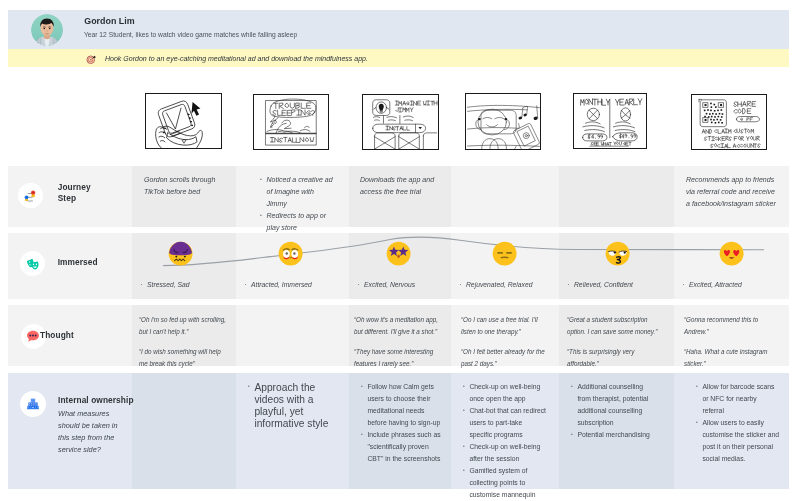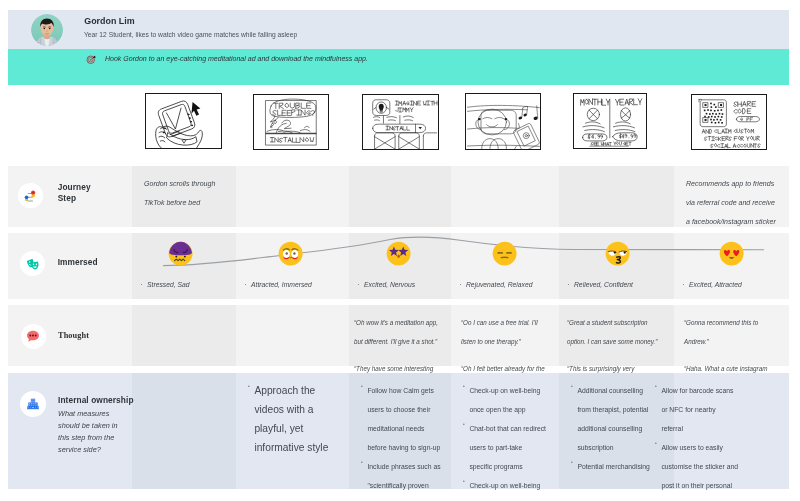--- a/index.html
+++ b/index.html
@@ -13,42 +13,42 @@
   .persona{position:absolute;left:8px;top:10px;width:781px;height:39px;
            background:#e1e7f1;}
   .avatar{position:absolute;left:23px;top:4px;width:32px;height:32px;
           border-radius:50%;overflow:hidden;}
   .persona-name{position:absolute;left:76.3px;top:6.3px;font-size:8.9px;
                 font-weight:bold;color:#2b3036;white-space:nowrap;}
   .persona-desc{position:absolute;left:76.3px;top:19.8px;font-size:7.4px;
                 color:#4a5159;white-space:nowrap;
                 transform:scaleX(.905);transform-origin:0 0;}
 
-  .goalbar{position:absolute;left:8px;top:49px;width:781px;height:36px;
-           background:#5eead4;}
+  .goalbar{position:absolute;left:8px;top:49px;width:781px;height:18px;
+           background:#fef9c3;}
   .goal-icon{position:absolute;left:77.5px;top:5.3px;width:10.5px;height:10.5px;line-height:0;}
   .goal-text{position:absolute;left:96.6px;top:5.4px;font-size:7.8px;
              font-style:italic;color:#2f3539;white-space:nowrap;
              transform:scaleX(.9);transform-origin:0 0;}
 
   
   .story{position:absolute;left:0;top:85px;width:800px;height:75px;}
   .sbox{position:absolute;background:#fff;border:1.2px solid #1a1a1a;}
 
   
   .row{position:absolute;left:8px;width:781px;}
   .cellbg{position:absolute;top:0;bottom:0;}
   .lbl-icon{position:absolute;border-radius:50%;background:#fff;}
   .lbl-title{position:absolute;font-size:8.3px;font-weight:bold;color:#2e3338;
              line-height:11.5px;letter-spacing:.1px;}
   .lbl-sub{position:absolute;font-size:7.3px;font-style:italic;color:#3d444b;
            line-height:12px;letter-spacing:.02px;}
 
   .cell{position:absolute;top:0;font-size:7.5px;color:#43494f;
-        line-height:19px;letter-spacing:0;}
+        line-height:12px;letter-spacing:0;}
   .cell.it{font-style:italic;}
   .sqz{display:block;transform-origin:0 0;}
   .cell p{margin:0 0 8.5px 0;}
   .cell ul{margin:0;padding:0;list-style:none;}
   .cell li{position:relative;padding-left:6.9px;margin:0;}
   .cell li:before{content:"\2022";position:absolute;left:0;top:0;
                   font-size:5.2px;line-height:10.4px;color:#6b7177;}
 
   
   .emoji{position:absolute;}
@@ -316,20 +316,33 @@
 <circle cx="34" cy="13" r="2.6" fill="#a6231c"></circle>
 <path d="M13 22 c-3.3 0 -6 2.7 -6 6 c0 4.5 6 10.5 6 10.5 s6 -6 6 -10.5 c0 -3.3 -2.7 -6 -6 -6 z" fill="#1a73e8"></path>
 <path d="M9.8 33.8 h6.4 l2.7 5.7 h-11.8 z" fill="#fbbc04"></path>
 <circle cx="13" cy="28" r="2.2" fill="#0b57d0"></circle>
 </svg></div>
         </div>
         <div class="lbl-title" style="left:49.7px;top:16.2px;">Journey<br>Step</div>
         <div class="cell it" style="left: 135.5px; width: 79.7872px; top: 8.2px; font-size: 7.5px;">
           <span class="sqz" style="transform:scaleX(0.94)">
             <p>Gordon scrolls through TikTok before bed</p>
+          </span>
+        </div>
+        <div class="cell it" style="left: 251.9px; width: 79.7872px; top: 8.2px; font-size: 7.5px;">
+          <span class="sqz" style="transform:scaleX(0.94)">
+            <ul>
+              <li>Noticed a creative ad of Imagine with Jimmy</li>
+              <li>Redirects to app or play store</li>
+            </ul>
+          </span>
+        </div>
+        <div class="cell it" style="left: 351.5px; width: 85.1064px; top: 8.2px; font-size: 7.5px;">
+          <span class="sqz" style="transform:scaleX(0.94)">
+            <p>Downloads the app and access the free trial</p>
           </span>
         </div>
         <div class="cell it" style="left: 677.6px; width: 100px; top: 8.2px; font-size: 7.5px;">
           <span class="sqz" style="transform:scaleX(0.94)">
             <p>Recommends app to friends via referral code and receive a facebook/instagram sticker</p>
           </span>
         </div>
       </div>
       <div class="row" style="top: 232.8px; height: 66.7px;">
         <div class="cellbg" style="left:0;width:124px;background:#f3f3f3"></div>
@@ -425,21 +438,27 @@
         <div class="cellbg" style="left:551px;width:115px;background:#ebebeb"></div>
         <div class="cellbg" style="left:666px;width:115px;background:#f3f3f3"></div>
         <div class="lbl-icon" style="left:12.5px;top:18.7px;width:25.2px;height:25.2px;">
           <div style="position:absolute;left:50%;top:50%;transform:translate(-50%,-50%);line-height:0"><svg viewBox="0 0 48 48" width="15" height="15">
 <path d="M24 7 C13.5 7 5 13.9 5 22.4 C5 26.8 7.3 30.8 11 33.6 L9 42.5 L17.6 37.2 C19.6 37.6 21.8 37.9 24 37.9 C34.5 37.9 43 31 43 22.4 C43 13.9 34.5 7 24 7 Z" fill="#fc6663"></path>
 <circle cx="15.4" cy="22.3" r="3.1" fill="#2b2355"></circle>
 <circle cx="24" cy="22.3" r="3.1" fill="#2b2355"></circle>
 <circle cx="32.6" cy="22.3" r="3.1" fill="#2b2355"></circle>
 </svg></div>
         </div>
-        <div class="lbl-title" style="left:50px;top:25px;font-family:Liberation Serif, serif;">Thought</div>
+        <div class="lbl-title" style="left:32px;top:25px;">Thought</div>
+        <div class="cell it" style="left: 131.4px; width: 103.955px; top: 8.6px; font-size: 7.1px;">
+          <span class="sqz" style="transform:scaleX(0.885)">
+            <p>“Oh i'm so fed up with scrolling, but I can't help it.”</p>
+            <p>“I do wish something will help me break this cycle”</p>
+          </span>
+        </div>
         <div class="cell it" style="left: 346.3px; width: 101.695px; top: 8.6px; font-size: 7.1px;">
           <span class="sqz" style="transform:scaleX(0.885)">
             <p>“Oh wow it's a meditation app, but different. I'll give it a shot.”</p>
             <p>“They have some interesting features I rarely see.”</p>
           </span>
         </div>
         <div class="cell it" style="left: 453.3px; width: 99.435px; top: 8.6px; font-size: 7.1px;">
           <span class="sqz" style="transform:scaleX(0.885)">
             <p>“Oo I can use a free trial. I'll listen to one therapy.”</p>
             <p>“Oh I felt better already for the past 2 days.”</p>
@@ -521,21 +540,21 @@
           </span>
         </div>
         <div class="cell" style="left: 562.5px; width: 84.9462px; top: 7.6px; font-size: 7.3px;">
           <span class="sqz" style="transform:scaleX(0.93)">
             <ul>
               <li>Additional counselling from therapist, potential additional counselling subscription</li>
               <li>Potential merchandising</li>
             </ul>
           </span>
         </div>
-        <div class="cell" style="left: 647px; width: 90.3226px; top: 7.6px; font-size: 7.3px;">
+        <div class="cell" style="left: 688px; width: 90.3226px; top: 7.6px; font-size: 7.3px;">
           <span class="sqz" style="transform:scaleX(0.93)">
             <ul>
               <li>Allow for barcode scans or NFC for nearby referral</li>
               <li>Allow users to easily customise the sticker and post it on their personal social medias.</li>
             </ul>
           </span>
         </div>
       </div>
     </div>
 </div>

